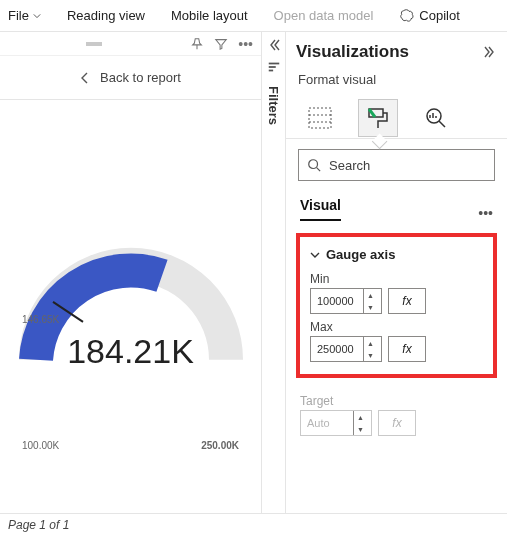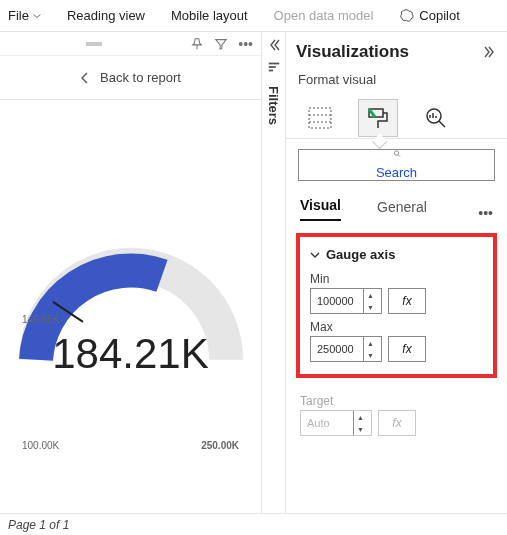--- a/index.html
+++ b/index.html
@@ -24,40 +24,40 @@
   .ico { width:14px; height:14px; stroke:#767676; fill:none; }
 
   
   .backrow { display:flex; align-items:center; height:44px; border-bottom:1px solid #e5e5e5; }
   .back    { flex:1; display:flex; align-items:center; justify-content:center; gap:10px; font-size:13px; color:#444; }
   .avgcol  { width:94px; border-left:1px solid #e5e5e5; height:100%; display:flex; align-items:center; justify-content:center; font-size:11px; font-weight:600; letter-spacing:.3px; color:#333; }
 
   
   .gauge-wrap { flex:1; position:relative; }
   .gauge-svg  { position:absolute; left:50%; top:50%; transform:translate(-50%,-48%); }
-  .gauge-val  { position:absolute; left:50%; top:58%; transform:translate(-50%,-20%); font-size:42px; font-weight:400; color:#222; }
+  .gauge-val  { position:absolute; left:50%; top:58%; transform:translate(-50%,-20%); font-size:34px; font-weight:400; color:#222; }
   .tick-label { position:absolute; font-size:10px; color:#666; }
   .lbl-min { left:22px;  top:340px; }
   .lbl-max { right:22px; top:340px;font-weight:bold; }
   .lbl-tgt { left:22px;  top:214px; }
 
   
   .filters-col .vlabel { writing-mode: vertical-rl; font-size:13px; font-weight:600; color:#333; margin-top:4px; }
 
   
   .viz-head { display:flex; align-items:center; height:40px; padding:0 10px; font-size:17px; font-weight:600; }
   .viz-head .spacer { flex:1; }
   .sub-head { padding:0 12px 6px 12px; font-size:13px; color:#444; }
   .mode-icons { display:flex; gap:18px; padding:4px 14px 0 14px; align-items:center; border-bottom:1px solid #e5e5e5; height:46px; position:relative; }
   .mode-icons .btn { width:40px; height:38px; display:flex; align-items:center; justify-content:center; border:1px solid transparent; }
   .mode-icons .btn.sel { border:1px solid #c9c9c9; background:#f2f2f2; position:relative; }
   .mode-icons .btn.sel::after { content:""; position:absolute; bottom:-7px; left:50%; transform:translateX(-50%); width:10px; height:10px; background:#fff; border-left:1px solid #c9c9c9; border-bottom:1px solid #c9c9c9; transform-origin:center; rotate:-45deg; }
 
   
-  .searchbox { margin:10px 12px 10px 12px; border:1px solid #8a8886; height:32px; display:flex; align-items:center; gap:8px; padding:0 8px; font-size:13px; color:#1d4ed8;flex-direction:column; }
+  .searchbox { margin:10px 12px 10px 12px; border:1px solid #8a8886; height:32px; display:flex; align-items:center; gap:8px; padding:0 8px; font-size:13px; color:#404040; }
 
   
   .tabs { display:flex; gap:36px; padding:0 14px; font-size:14px; align-items:flex-end; }
   .tabs .tab { padding:6px 0; color:#555; }
   .tabs .tab.sel { color:#111; font-weight:600; border-bottom:2px solid #111; }
   .tabs .more { margin-left:auto; color:#555; }
 
   
   .redbox { margin:12px 10px 6px 10px; border:4px solid #ec2d2d; padding:10px 10px 12px 10px; }
   .card-title { display:flex; align-items:center; gap:6px; font-size:13px; font-weight:600; margin-bottom:10px; }
@@ -193,21 +193,20 @@
     <div class="searchbox">
       <svg width="14" height="14" viewBox="0 0 16 16">
         <circle cx="7" cy="7" r="5" stroke="#555" fill="none" stroke-width="1.4"></circle>
         <line x1="11" y1="11" x2="15" y2="15" stroke="#555" stroke-width="1.4"></line>
       </svg>
       <span>Search</span>
     </div>
 
     <div class="tabs">
       <div class="tab sel">Visual</div>
-      <div class="tab">General</div>
       <div class="more">•••</div>
     </div>
 
     <div class="redbox">
       <div class="card-title">
         <svg width="10" height="10" viewBox="0 0 10 10">
             <path d="M1 3 L5 7 L9 3" stroke="#333" fill="none" stroke-width="1.4"></path>
           </svg>
         <span>Gauge axis</span>
       </div>

